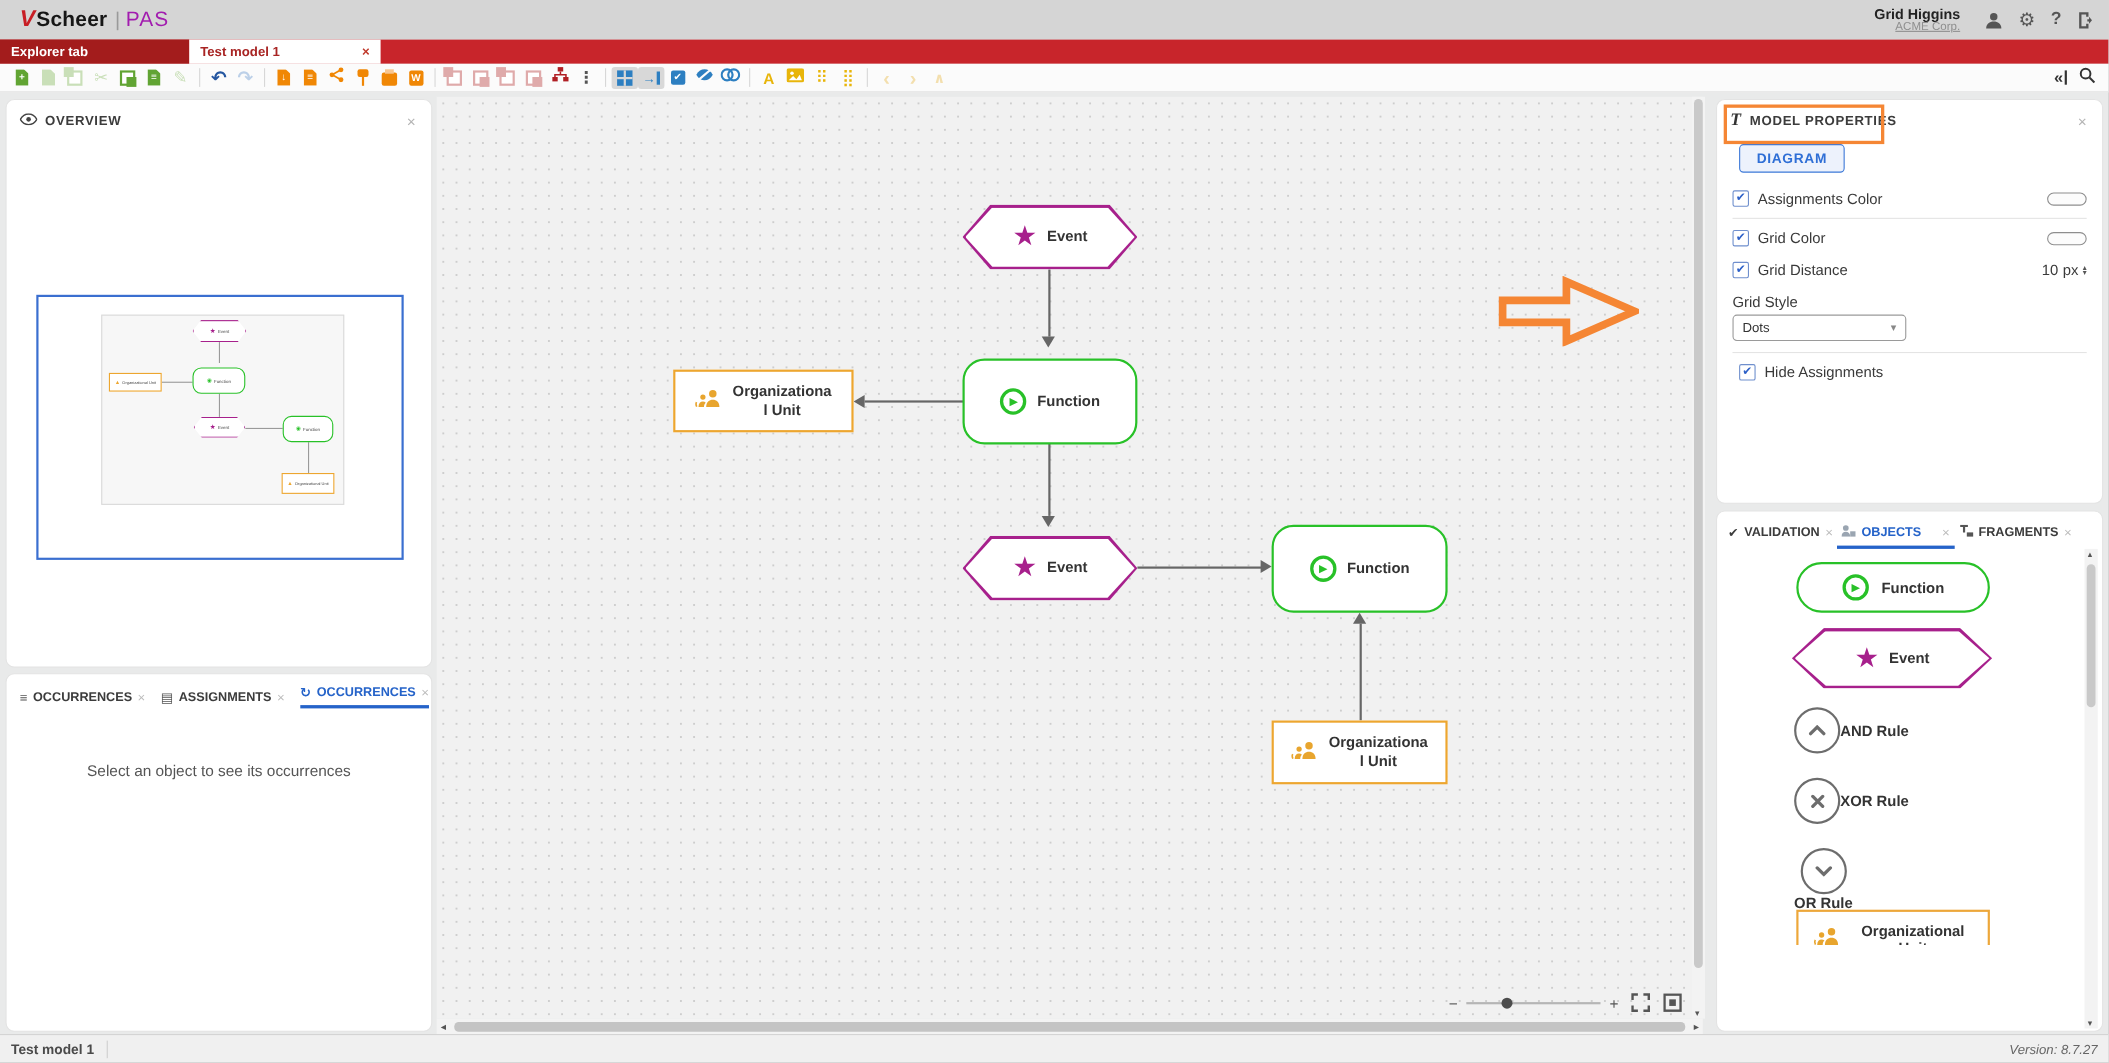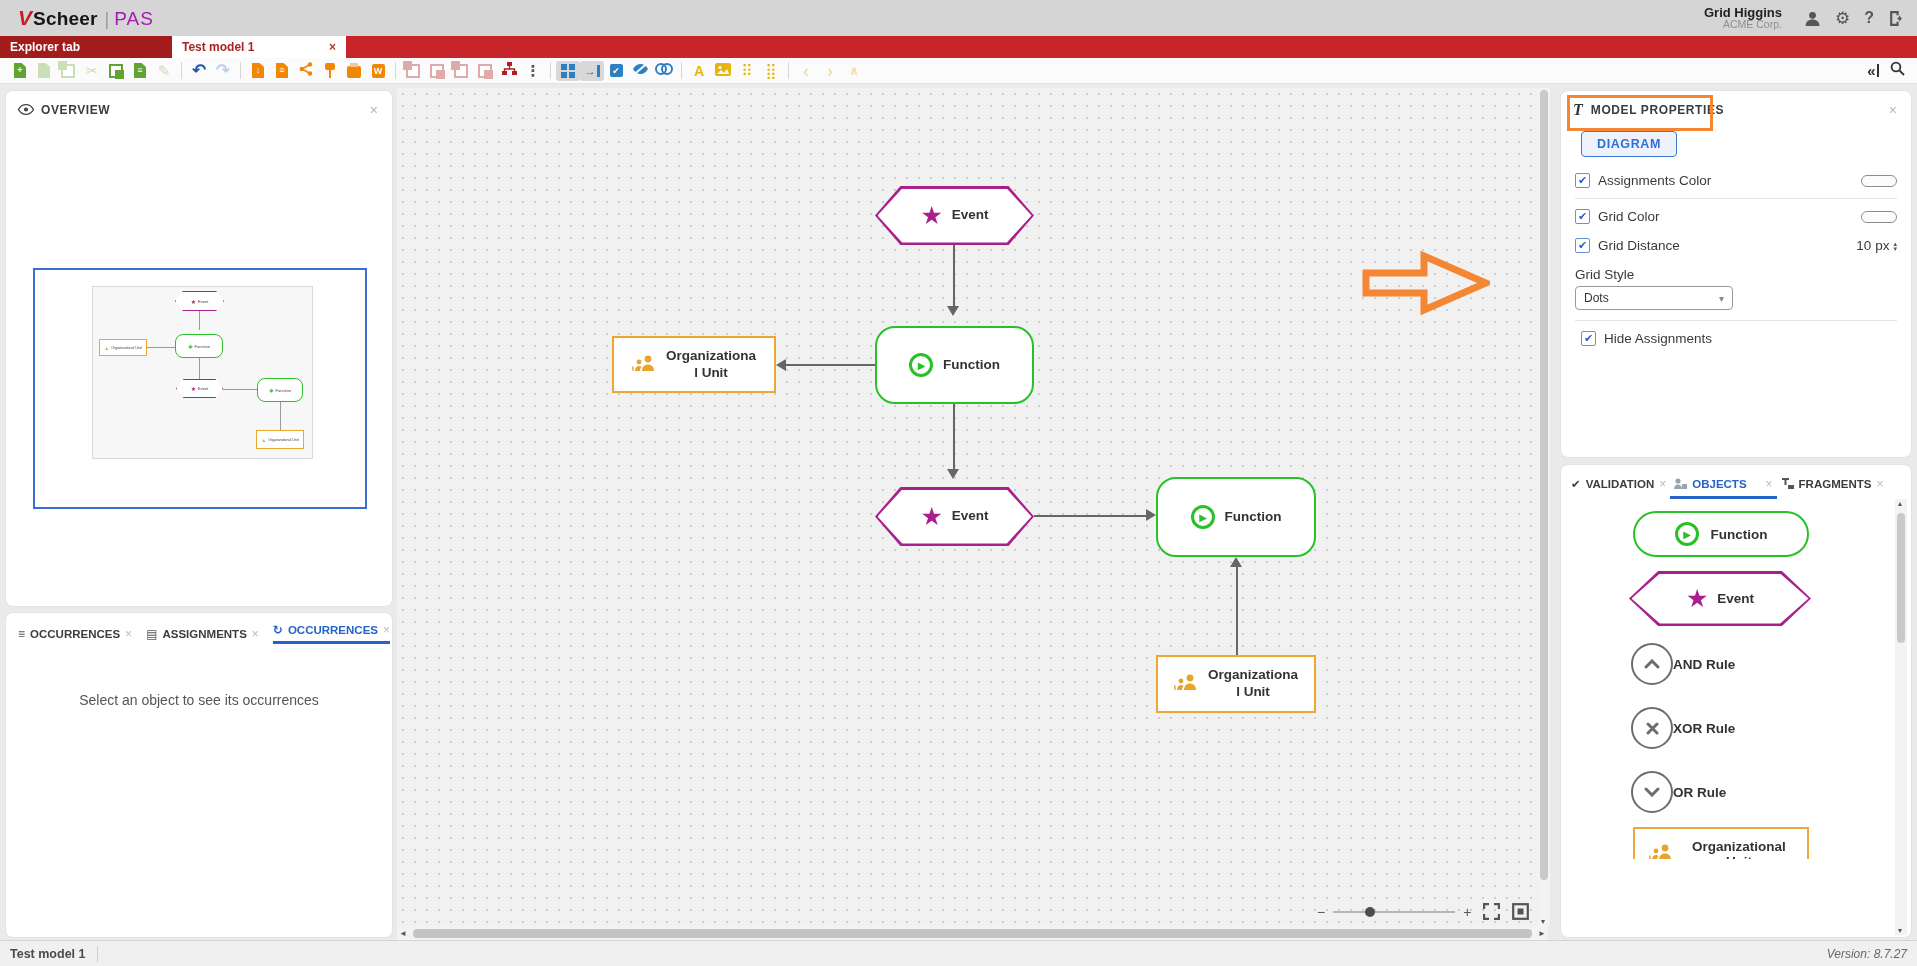--- a/index.html
+++ b/index.html
@@ -10,21 +10,21 @@
   
   .hdr{position:absolute;left:0;top:0;width:1917px;height:36px;background:#d5d5d5;display:flex;align-items:center;}
   .logo{display:flex;align-items:baseline;margin-left:18px;}
   .logo .mark{color:#c81e25;font-weight:bold;font-style:italic;font-size:21px;margin-right:1px;}
   .logo .name{color:#161616;font-weight:bold;font-size:19px;letter-spacing:.2px;}
   .logo .sep{color:#9a9a9a;font-size:18px;margin:0 5px 0 7px;font-weight:300;}
   .logo .prod{color:#a21caf;font-size:19px;letter-spacing:1px;}
   .hdr-right{position:absolute;right:12px;top:0;height:36px;display:flex;align-items:center;gap:14px;}
   .userbox{text-align:right;margin-right:8px;line-height:1.05;}
   .userbox .un{font-weight:bold;font-size:13px;color:#222;}
-  .userbox .uo{font-size:10.5px;color:#8f8f8f;}
+  .userbox .uo{font-size:10.5px;color:#8f8f8f;text-decoration:underline;}
   .hicon{color:#555;font-size:17px;line-height:1;cursor:pointer;display:flex;align-items:center;}
 
   
   .tabbar{position:absolute;left:0;top:36px;width:1917px;height:22px;background:#c8252b;display:flex;}
   .xtab{width:172px;height:22px;background:#a31c1c;color:#fff;font-weight:bold;font-size:12px;
         display:flex;align-items:center;padding-left:10px;box-sizing:border-box;}
   .mtab{width:174px;height:22px;background:#fff;color:#a82423;font-weight:bold;font-size:12px;
         display:flex;align-items:center;justify-content:space-between;padding:0 10px;box-sizing:border-box;}
   .mtab .x{color:#c0392b;font-size:12px;}
 
@@ -639,21 +639,21 @@
 
       <div class="objrule" style="top:208px;">
         <span class="rulec">
             <svg width="13" height="13" viewBox="0 0 13 13">
               <path d="M2 2l9 9M11 2l-9 9" stroke="#6d6d6d" stroke-width="3" stroke-linecap="round"></path>
             </svg>
           </span>
         <span class="obj-label">XOR Rule</span>
       </div>
 
-      <div class="objrule" style="top:272px;">
+      <div class="objrule" style="top:272px;flex-direction:column;">
         <span class="rulec">
             <svg width="16" height="10" viewBox="0 0 16 10">
               <path d="M2 2l6 6 6-6" stroke="#6d6d6d" stroke-width="3" fill="none" stroke-linecap="round"></path>
             </svg>
           </span>
         <span class="obj-label">OR Rule</span>
       </div>
 
       <div class="objorg" style="top:328px;">
         <span><svg width="26" height="16" viewBox="0 0 26 16">

